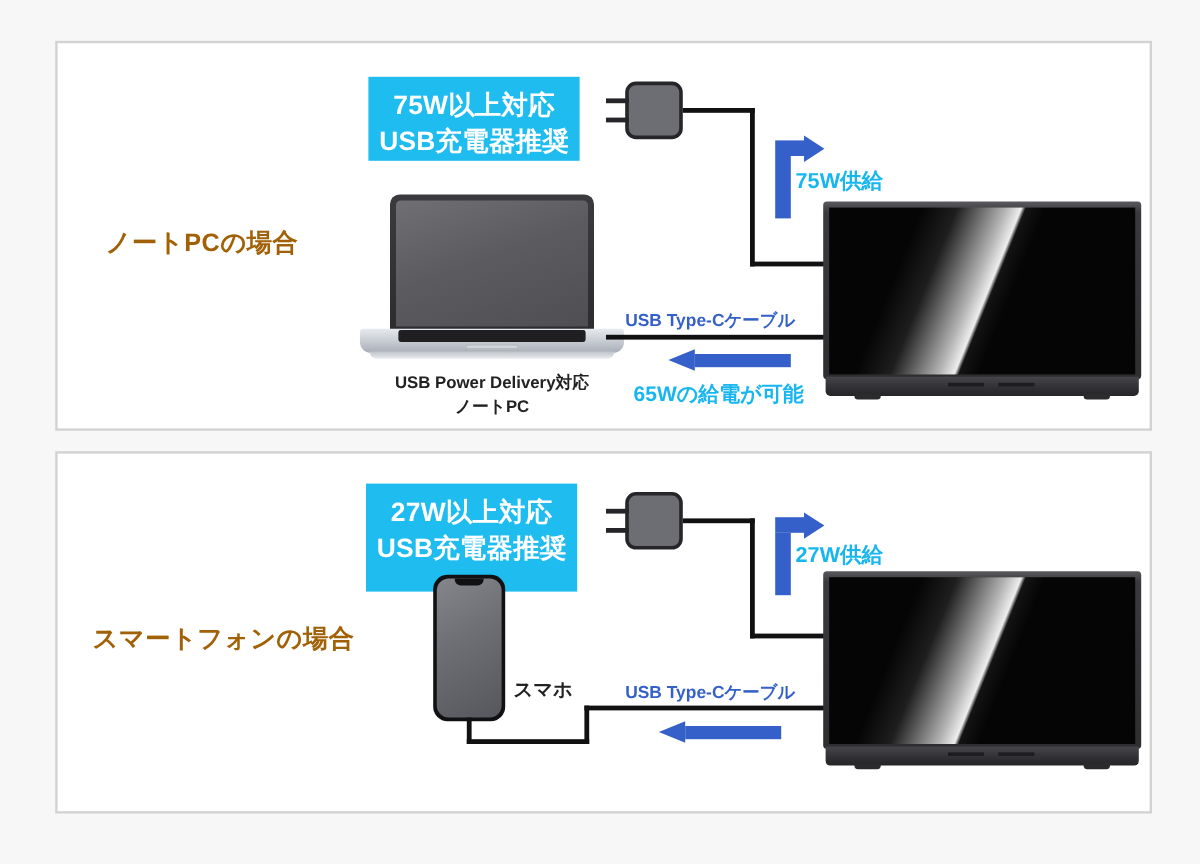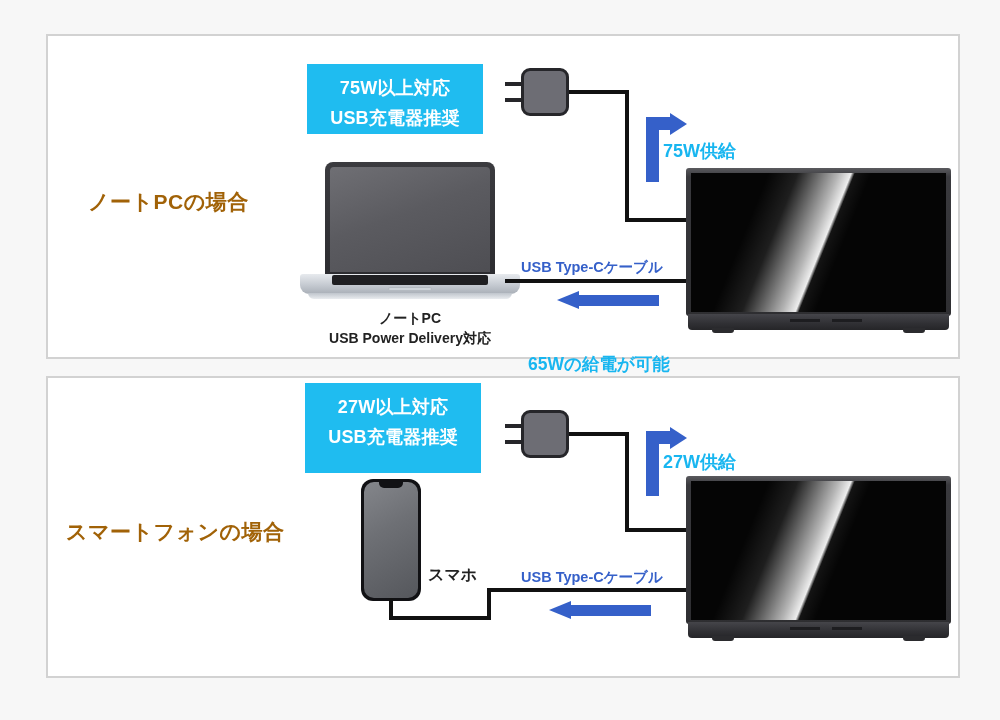--- a/index.html
+++ b/index.html
@@ -34,37 +34,37 @@
   
   .section-title {
     position: absolute;
     font-size: 21px;
     font-weight: bold;
     color: #a16207;
     letter-spacing: 0.5px;
     white-space: nowrap;
   }
   #title-laptop { left: 88px; top: 188px; }
-  #title-phone  { left: 66px; top: 518px; text-align: center; }
+  #title-phone  { left: 77px; top: 518px; text-align: center; }
 
   
   .badge {
     position: absolute;
     background: #1fbcf0;
     color: #ffffff;
     font-weight: bold;
-    font-size: 18px;
+    font-size: 22px;
     line-height: 30px;
     text-align: center;
     padding: 9px 0 10px 0;
     box-sizing: border-box;
     letter-spacing: 0.2px;
   }
   #badge-laptop { left: 307px; top: 64px;  width: 176px; height: 70px; }
-  #badge-phone  { left: 305px; top: 383px; width: 176px; height: 90px; }
+  #badge-phone  { left: 305px; top: 403px; width: 176px; height: 90px; }
   .badge .l1, .badge .l2 { display: block; white-space: nowrap; }
 
   
   .charger {
     position: absolute;
     width: 48px; height: 48px;
     background: #6d6d74;
     border: 3px solid #26262a;
     border-radius: 9px;
     box-sizing: border-box;
@@ -153,21 +153,20 @@
   }
   #arrow-back-laptop { left: 557px; top: 291px; width: 102px; height: 19px; }
   #arrow-back-phone  { left: 549px; top: 601px; width: 102px; height: 19px; }
 
   .delivery-label {
     position: absolute;
     color: #18b6f0;
     font-weight: bold;
     font-size: 17.5px;
     white-space: nowrap;
-    margin-top: 36px;
   }
   #label-delivery-laptop { left: 528px; top: 316px; }
   #label-delivery-phone  { left: 519px; top: 626px; }
 
   
   #laptop { position: absolute; left: 300px; top: 162px; width: 220px; height: 145px; }
   #laptop .lid {
     position: absolute;
     left: 25px; top: 0;
     width: 170px; height: 114px;
@@ -348,22 +347,22 @@
     <div class="lid">
       <div class="lid-inner"></div>
     </div>
     <div class="base"></div>
     <div class="keyboard"></div>
     <div class="trackpad"></div>
     <div class="foot"></div>
   </div>
 
   <div class="caption" id="caption-laptop">
+    <div>USB Power Delivery対応</div>
     <div>ノートPC</div>
-    <div>USB Power Delivery対応</div>
   </div>
 
   <div class="wire h" style="left:505px; top:279px; width:190px;"></div>
   <div class="cable-label" id="label-cable-laptop">USB Type-Cケーブル</div>
 
   <div class="back-arrow" id="arrow-back-laptop">
     <span class="shaft"></span>
     <span class="head"></span>
   </div>
   <div class="delivery-label" id="label-delivery-laptop">65Wの給電が可能</div>

